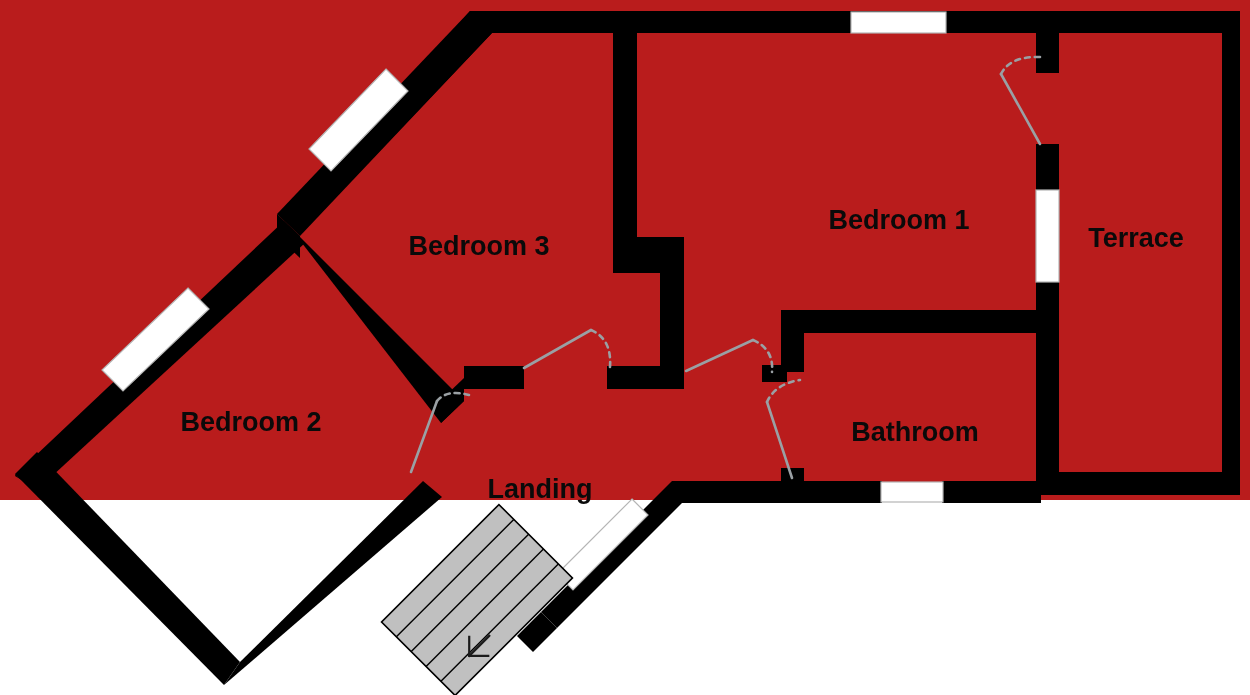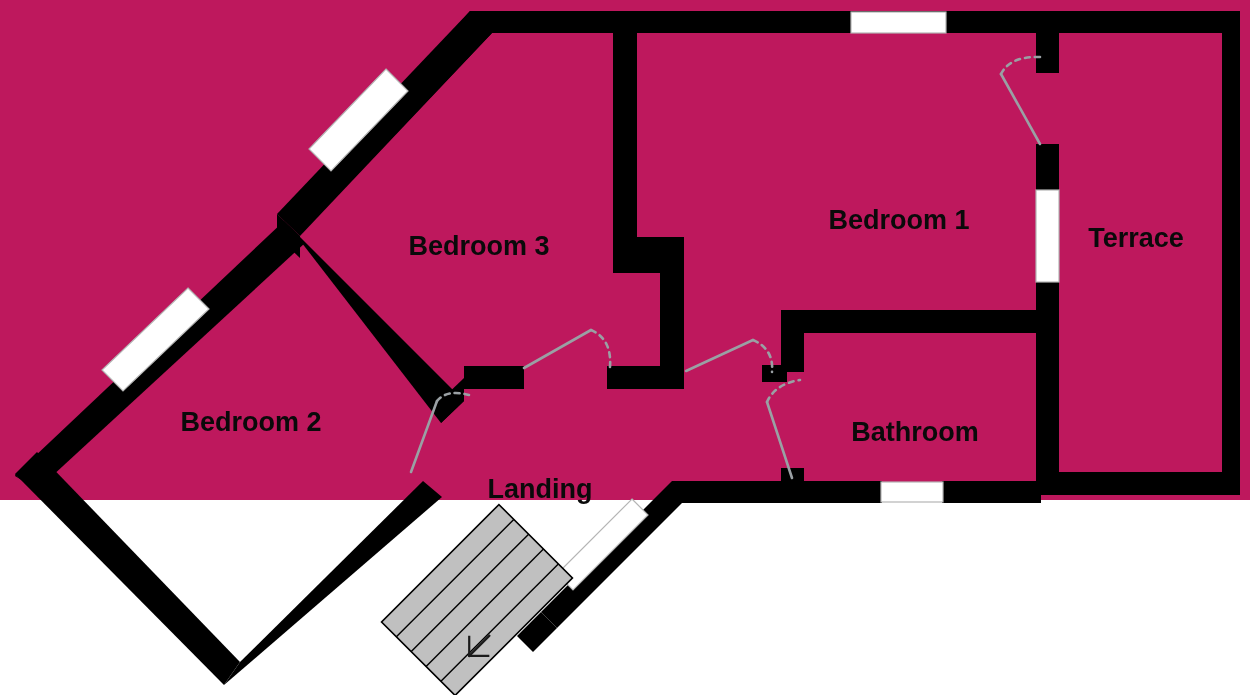--- a/index.html
+++ b/index.html
@@ -11,21 +11,21 @@
   body {
     width: 1250px;
     height: 695px;
     overflow: hidden;
     font-family: "Liberation Sans", sans-serif;
   }
   #floorplan-root {
     position: relative;
     width: 1250px;
     height: 500px;
-    background: #be185d;
+    background: #b91c1c;
   }
   svg.plan {
     display: block;
     width: 1250px;
     height: 695px;
   }
   .wall { fill: #000000; }
   .window-fill { fill: #ffffff; stroke: #b5b5b5; stroke-width: 1.2; }
   .door-leaf { fill: none; stroke: #9aa0a4; stroke-width: 2.6; stroke-linecap: round; }
   .door-arc { fill: none; stroke: #9aa0a4; stroke-width: 2.6; stroke-dasharray: 5 5; stroke-linecap: round; }

